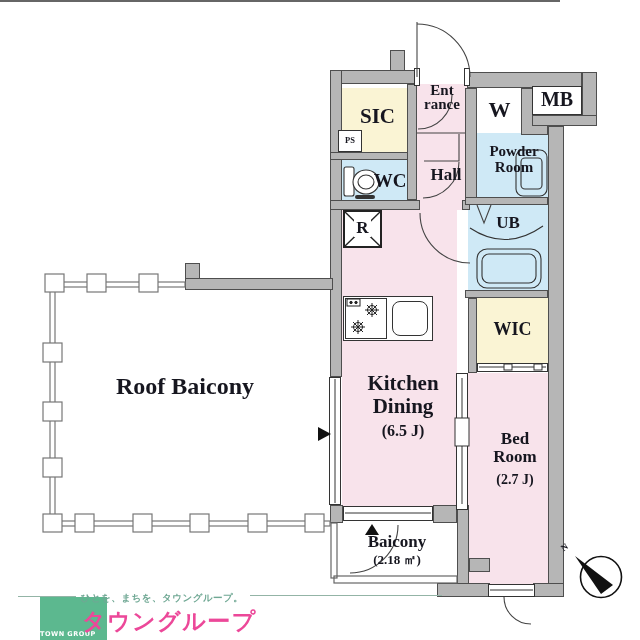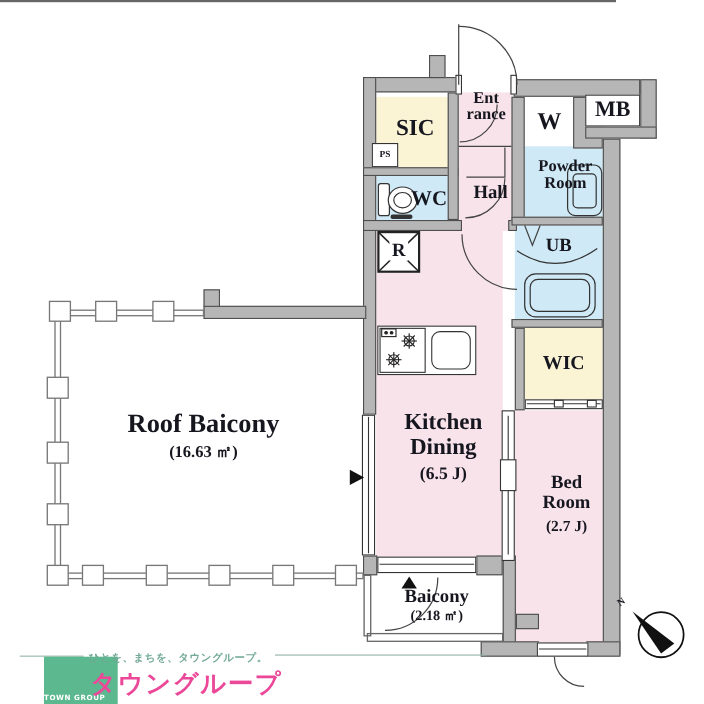--- a/index.html
+++ b/index.html
@@ -175,21 +175,20 @@
       <circle cx="62" cy="612" r="6"></circle>
       <circle cx="84" cy="612" r="6"></circle>
       <circle cx="68" cy="604" r="6"></circle>
       <circle cx="79" cy="604" r="6"></circle>
       <rect x="71" y="612" width="4" height="13"></rect>
       <rect x="61" y="624" width="24" height="2"></rect>
     </g>
   </svg>
 
   <div class="lbl" style="left:60px;top:374px;width:250px;font-size:24px;">Roof Baicony</div>
-  <div class="lbl" style="left:60px;top:403px;width:250px;font-size:15px;">(16.63 ㎡)</div>
 
   <div class="lbl" style="left:347px;top:372px;width:112px;font-size:21px;">
     <div>Kitchen</div>
     <div>Dining</div>
     <div style="font-size:16px;padding-top:5px;">(6.5 J)</div>
   </div>
 
   <div class="lbl left" style="left:485px;top:430px;width:60px;font-size:17px;">
     <div>Bed</div>
     <div>Room</div>

